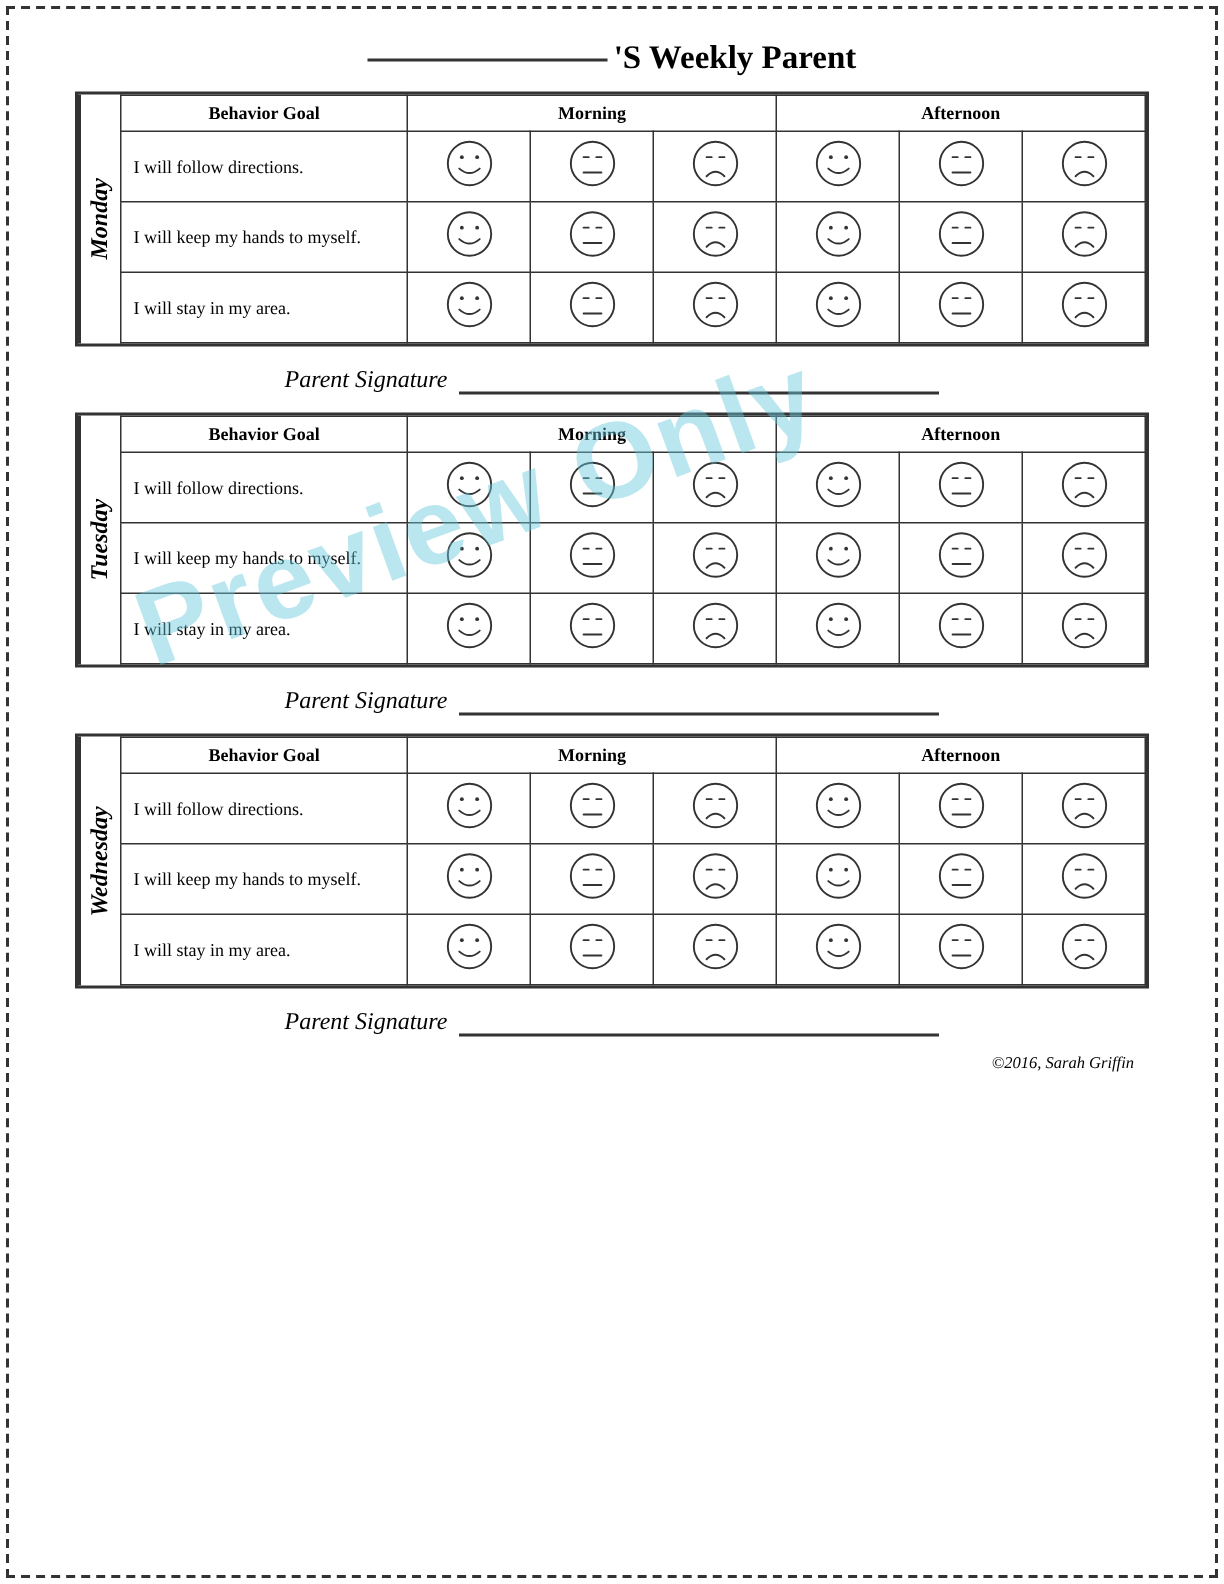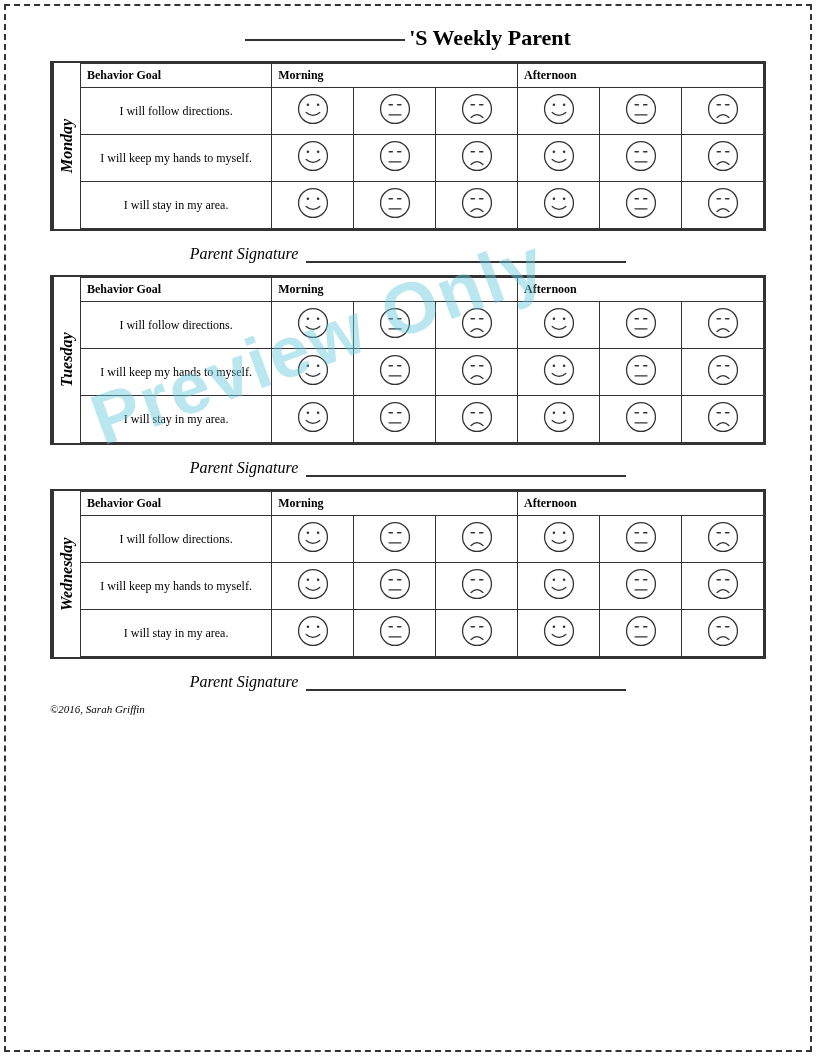--- a/index.html
+++ b/index.html
@@ -65,33 +65,33 @@
     .day-table-wrapper {
       flex: 1;
     }
     table {
       width: 100%;
       border-collapse: collapse;
     }
     th {
       border: 1px solid #333;
       padding: 4px 6px;
-      text-align: left;
+      text-align: center;
       font-size: 12px;
       font-weight: bold;
       background: #fff;
     }
     td {
       border: 1px solid #333;
       padding: 4px 3px;
       text-align: center;
       vertical-align: middle;
     }
     td.goal-cell {
-      text-align: center;
+      text-align: left;
       font-size: 12px;
       padding: 4px 8px;
     }
     .col-goal { width: 28%; }
     .col-faces { width: 12%; }
 
     
     .face {
       display: inline-block;
       width: 34px;
@@ -129,20 +129,21 @@
       transform: rotate(-20deg);
       pointer-events: none;
       z-index: 9;
       letter-spacing: 2px;
       white-space: nowrap;
       font-family: Arial, sans-serif;
     }
 
     
     .footer {
+      text-align: right;
       font-size: 11px;
       font-style: italic;
       margin-top: 4px;
       padding-right: 10px;
     }
   </style>
 </head>
 <body>
 
 <div class="page-border"></div>

